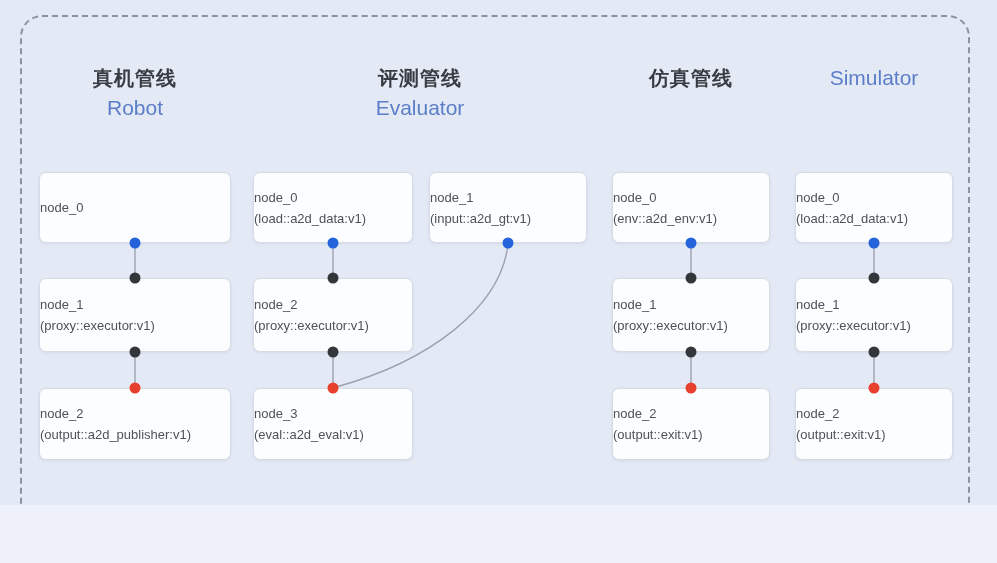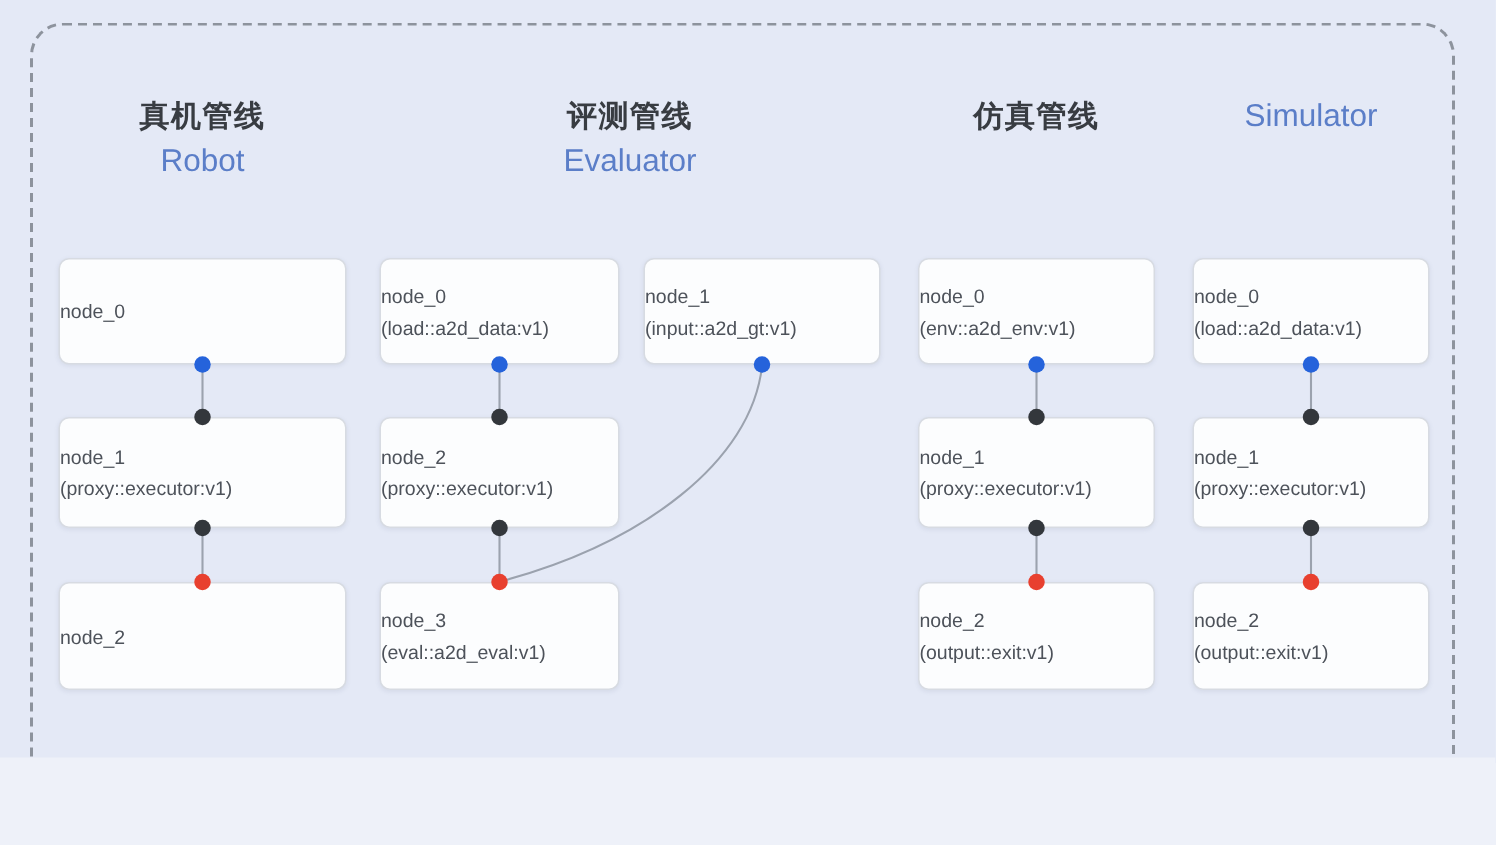--- a/index.html
+++ b/index.html
@@ -121,20 +121,21 @@
 
   <div class="node" style="left:39px;top:172px;width:192px;height:71px">
     <div class="nline1">node_0</div>
   </div>
   <div class="node" style="left:39px;top:278px;width:192px;height:74px">
     <div class="nline1">node_1</div>
     <div class="nline2">(proxy::executor:v1)</div>
   </div>
   <div class="node" style="left:39px;top:388px;width:192px;height:72px">
     <div class="nline1">node_2</div>
+    <div class="nline2">(output::a2d_publisher:v1)</div>
   </div>
 
   <div class="node" style="left:253px;top:172px;width:160px;height:71px">
     <div class="nline1">node_0</div>
     <div class="nline2">(load::a2d_data:v1)</div>
   </div>
   <div class="node" style="left:429px;top:172px;width:158px;height:71px">
     <div class="nline1">node_1</div>
     <div class="nline2">(input::a2d_gt:v1)</div>
   </div>

